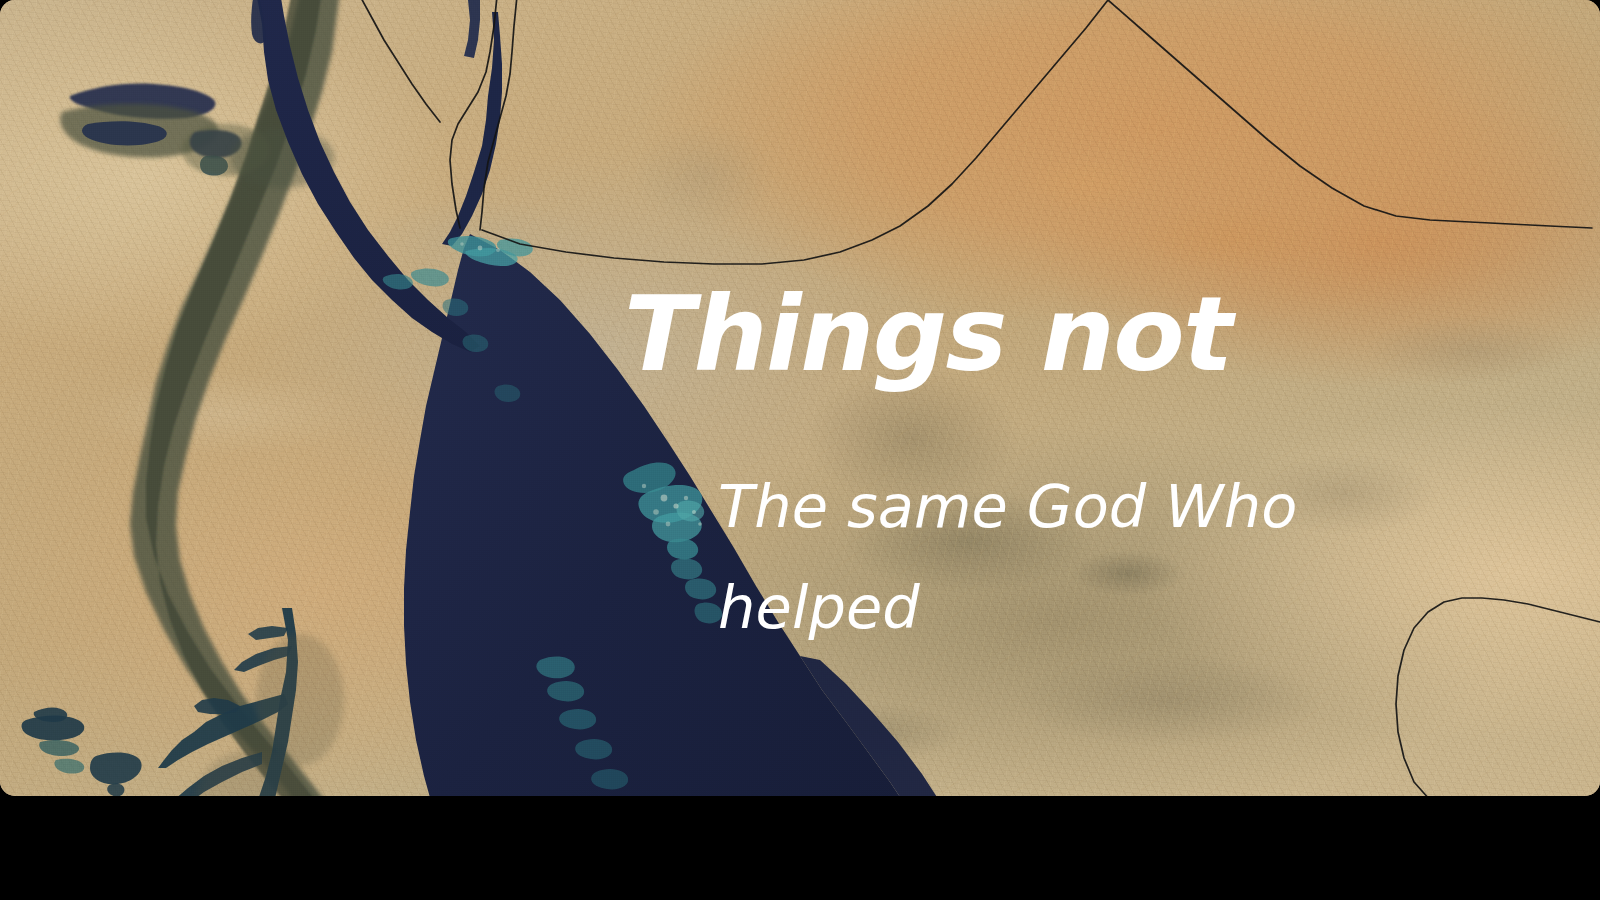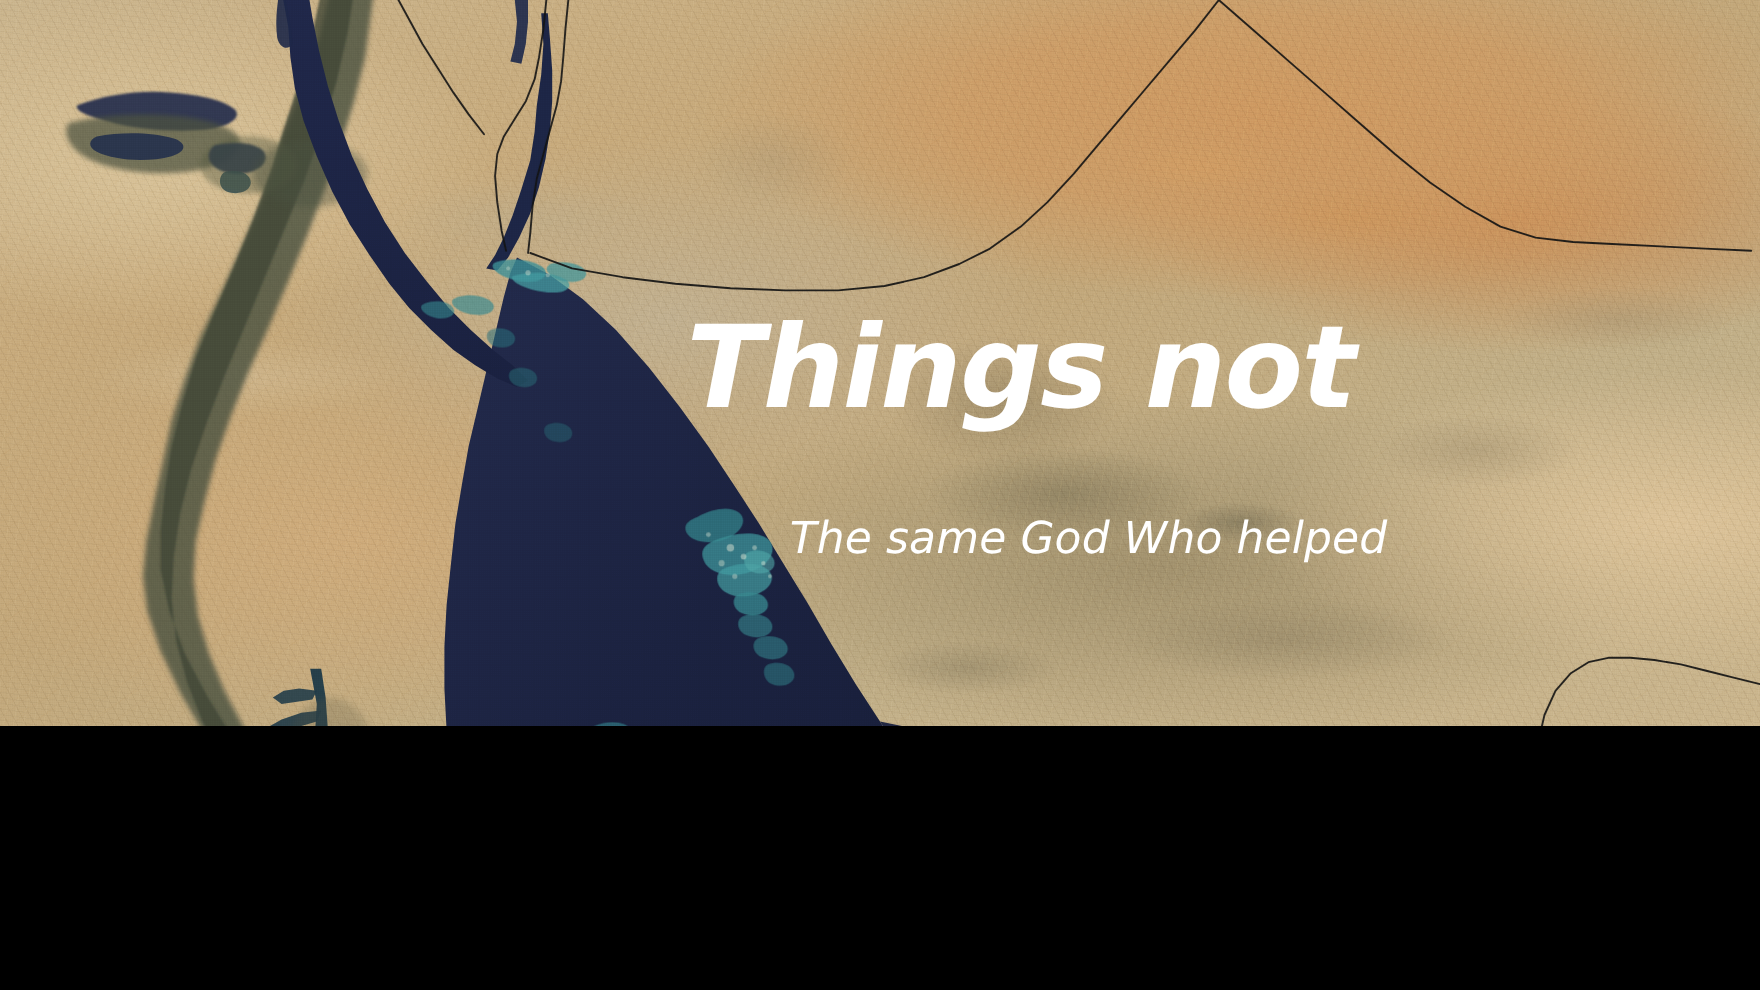--- a/index.html
+++ b/index.html
@@ -1,23 +1,24 @@
 <!DOCTYPE html>
 <html><head>
 <meta charset="utf-8">
 <title>Things not working out?</title>
 <style>
   html,body{margin:0;padding:0;background:#000;}
   body{font-family:"Liberation Sans",sans-serif;}
 
   #slide{
     position:relative;
-    width:1600px;height:660px;
+    width:1600px;height:796px;
     overflow:hidden;
     background:#c9ab84;
+    border-radius:15px;
   }
 
   
   .layer{position:absolute;inset:0;}
 
   
   #base-sand{
     background:
       radial-gradient(ellipse 46% 36% at 72% 16%, #cf9a62 0%, rgba(207,154,98,0.72) 38%, rgba(207,154,98,0) 70%),
       radial-gradient(ellipse 30% 26% at 86% 30%, #c98f58 0%, rgba(201,143,88,0) 72%),
@@ -95,21 +96,21 @@
   #headline .hl-line.l2{margin-top:-18px;}
 
   #subtitle{
     position:absolute;
     left:718px; top:456px;
     width:720px;
     color:#ffffff;
     font-family:"DejaVu Sans","Liberation Sans",sans-serif;
     font-weight:300;
     font-style:italic;
-    font-size:40px;
+    font-size:59px;
     line-height:1.72;
     letter-spacing:.1px;
   }
   #subtitle .sub-line{display:block;}
 </style>
 </head>
 <body>
 
 <div id="slide">
 

